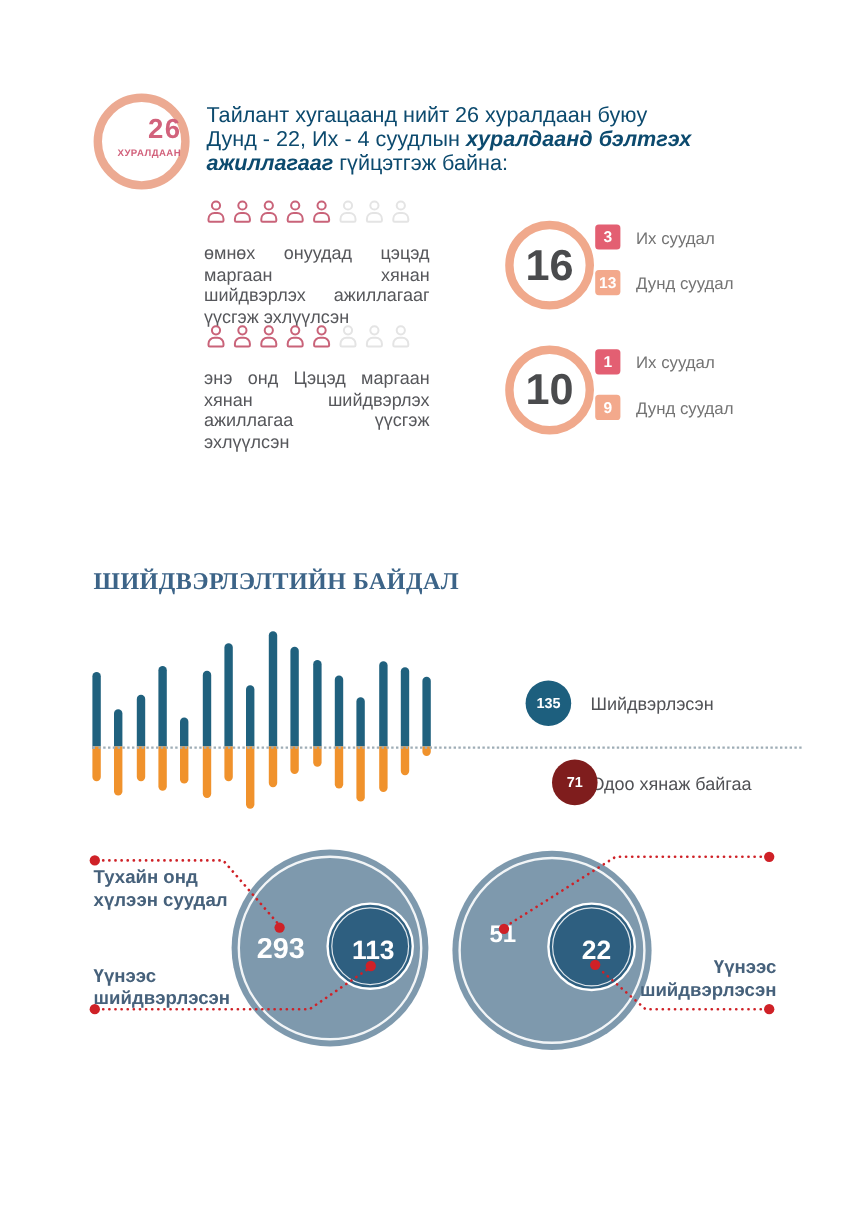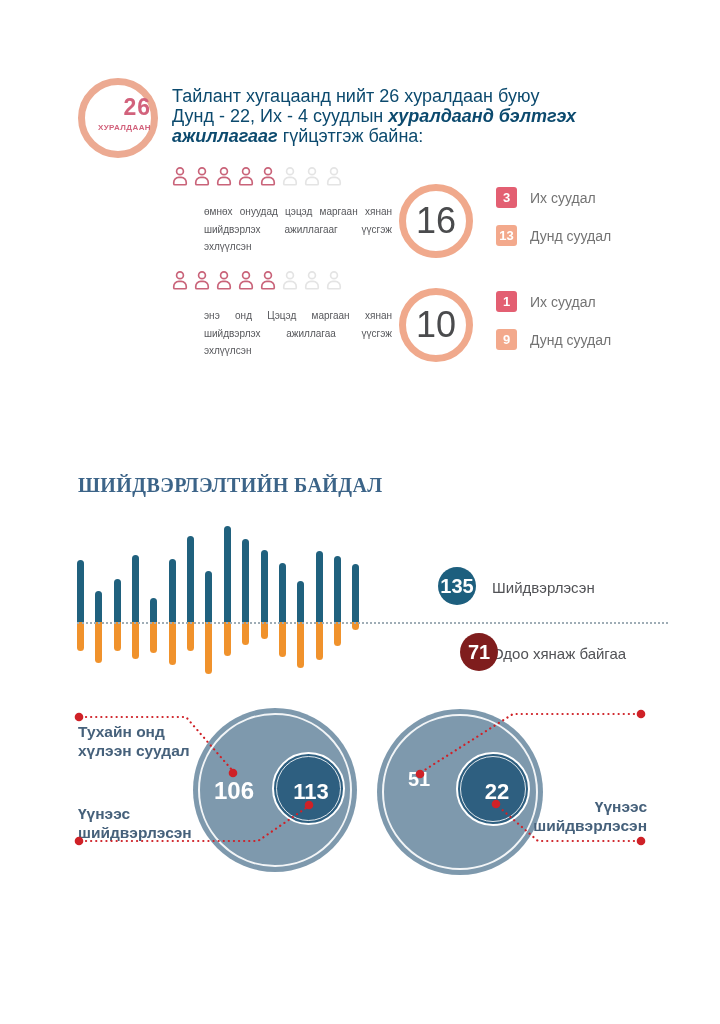--- a/index.html
+++ b/index.html
@@ -25,29 +25,29 @@
 
   
   .icons-row { position:absolute; left:170px; display:flex; gap:2px; }
   #icons-a { top:166px; } #icons-b { top:270px; }
   .person { width:20px; height:20px; fill:none; stroke-width:2; stroke-linejoin:round; stroke-linecap:round; }
   .person.filled { stroke:#c96379; }
   .person.empty  { stroke:#e4e4e4; }
 
   .group-desc {
     position:absolute; left:170px; width:188px; text-align:justify;
-    font-size:10px; line-height:17.5px; color:#56575b;margin-left:34px;
+    font-size:15px; line-height:17.5px; color:#56575b;
   }
   #desc-a { top:203px; } #desc-b { top:307px; }
 
   .count-circle {
-    position:absolute; left:399px; width:74px; height:74px;
+    position:absolute; left:421px; width:74px; height:74px;
     border:7px solid #f0a98c; border-radius:50%;
     display:flex; align-items:center; justify-content:center;
-    font-size:36px; color:#4a4b4d;
+    font-size:36px; color:#4a4b4d;font-weight:bold;
   }
   #count-a { top:184px; } #count-b { top:288px; }
 
   .g-legend-item { position:absolute; left:496px; display:flex; align-items:center; gap:13px; }
   #gl-a1 { top:187px; } #gl-a2 { top:225px; } #gl-b1 { top:291px; } #gl-b2 { top:329px; }
   .sq-badge {
     width:21px; height:21px; border-radius:3px; color:#fff; font-weight:bold; font-size:13px;
     display:flex; align-items:center; justify-content:center;
   }
   .sq-red    { background:#e35f72; }
@@ -65,21 +65,21 @@
   .bar { position:absolute; width:7px; }
   .bar-up   { border-radius:4px 4px 0 0; }
   .bar-down { border-radius:0 0 4px 4px; }
   .baseline {
     position:absolute; left:77px; top:622px; width:591px; height:0;
     border-top:2px dotted #9fadb6;
   }
 
   .leg-circle {
     position:absolute; width:38px; height:38px; border-radius:50%;
-    color:#fff; font-weight:bold; font-size:20px;
+    color:#fff; font-weight:bold; font-size:12px;
     display:flex; align-items:center; justify-content:center; z-index:2;
   }
   #leg-circle-1 { left:438px; top:567px; background:#1d5f7e; }
   #leg-circle-2 { left:460px; top:633px; background:#7f1d1d; }
   .leg-label { position:absolute; left:492px; font-size:15px; color:#515256; }
   #leg-label-1 { top:579px; } #leg-label-2 { top:645px; }
 
   
   .outer-circle { position:absolute; border-radius:50%; background:#7e99ad; }
   .outer-circle::after {
@@ -258,21 +258,21 @@
     </div>
   <div class="baseline"></div>
 
   <div class="leg-circle" id="leg-circle-1">135</div>
   <div class="leg-label" id="leg-label-1">Шийдвэрлэсэн</div>
   <div class="leg-circle" id="leg-circle-2">71</div>
   <div class="leg-label" id="leg-label-2">Одоо хянаж байгаа</div>
 
   <div class="outer-circle" id="venn-left-outer"></div>
   <div class="inner-circle" id="venn-left-inner"></div>
-  <div class="venn-num" id="num-155">106</div>
+  <div class="venn-num" id="num-155">293</div>
   <div class="venn-num" id="num-113">113</div>
 
   <div class="outer-circle" id="venn-right-outer"></div>
   <div class="inner-circle" id="venn-right-inner"></div>
   <div class="venn-num" id="num-51">51</div>
   <div class="venn-num" id="num-22">22</div>
 
   <div class="venn-label" id="vlabel-1">Тухайн онд
 хүлээн суудал</div>
   <div class="venn-label" id="vlabel-2">Үүнээс

